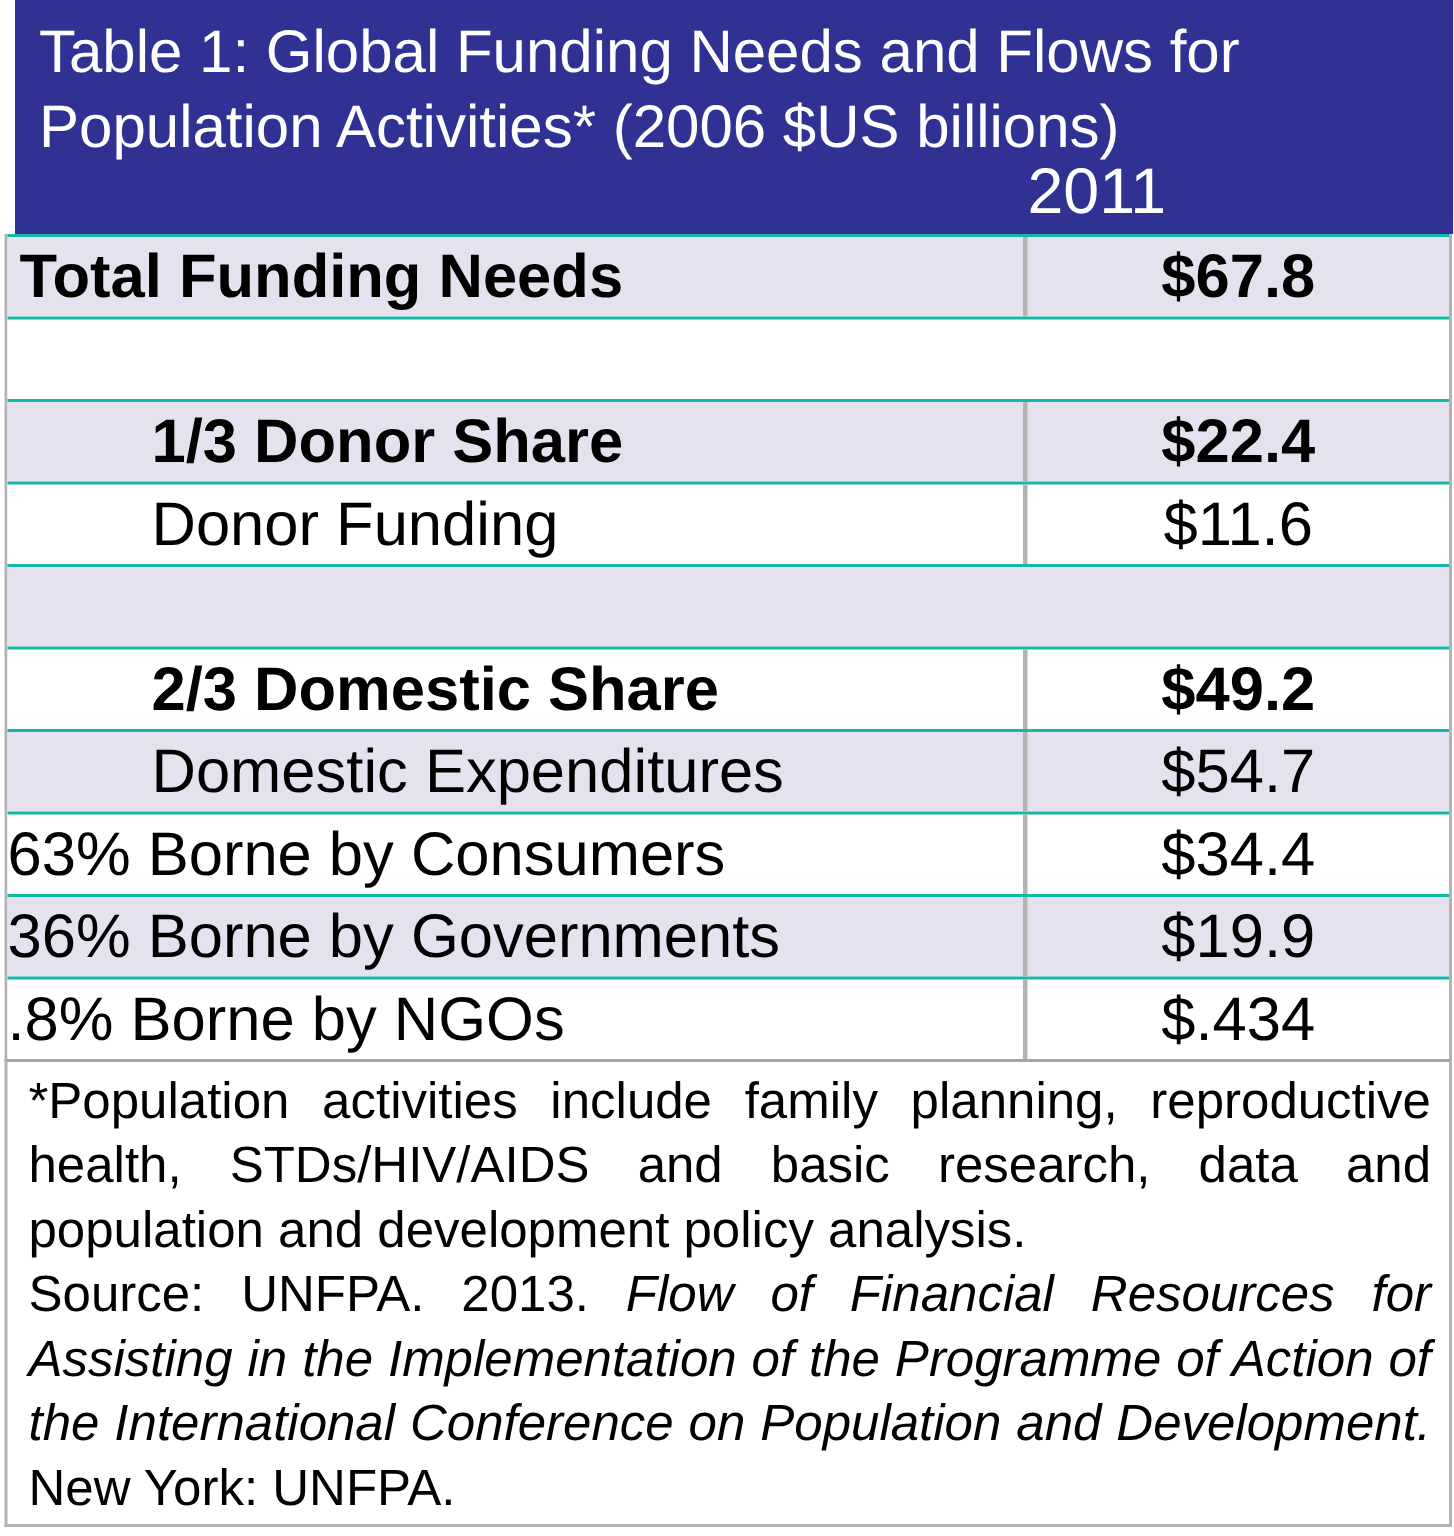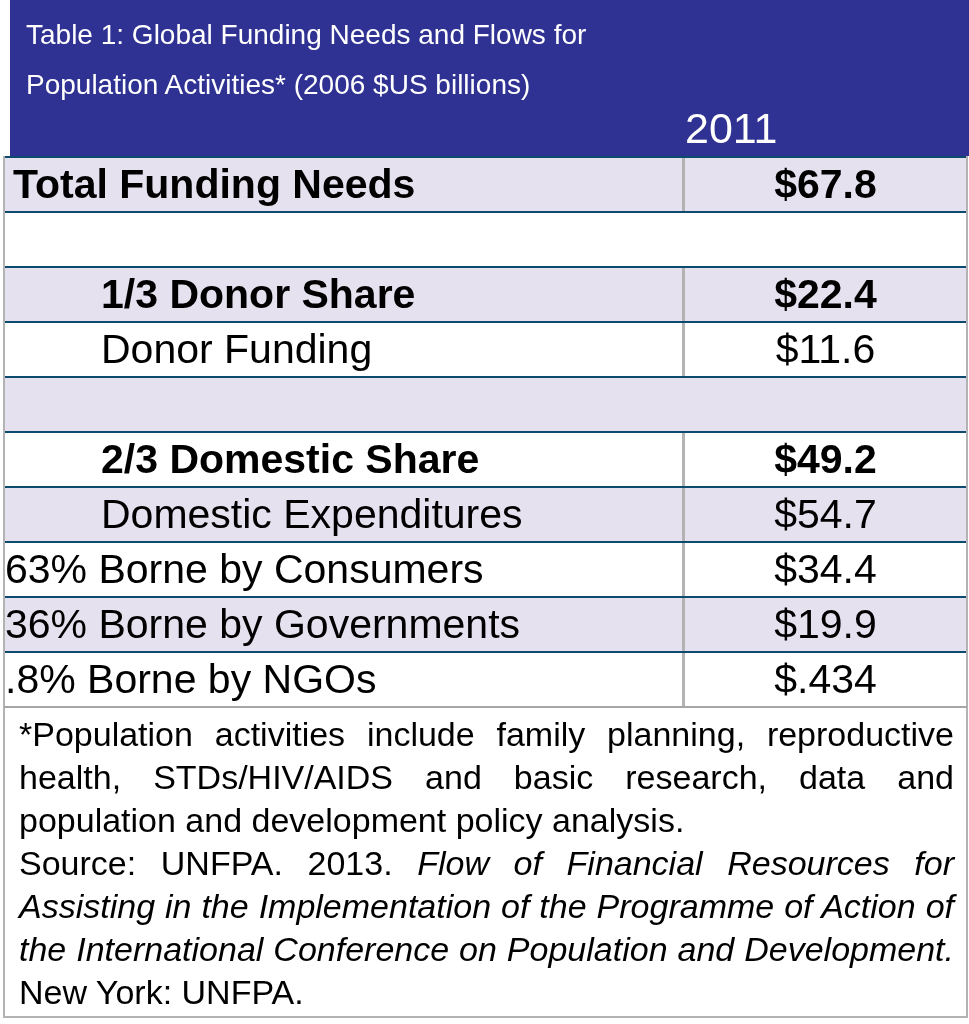--- a/index.html
+++ b/index.html
@@ -19,21 +19,21 @@
   
   .hdr {
     position: relative;
     margin-left: 10px;
     height: 156px;
     background: #2F3292;
     color: #ffffff;
   }
   .hdr .title {
     padding: 10px 0 0 16px;
-    font-size: 28px;
+    font-size: 40px;
     line-height: 50px;
     letter-spacing: 0px;
   }
   .hdr .year {
     position: absolute;
     left: 675px;
     width: 284px;
     bottom: 6px;
     font-size: 43px;
     line-height: 44px;
@@ -41,21 +41,21 @@
   
   .tbody {
     margin: 0 1px 0 3px;
     border-left: 2px solid #b3b3b3;
     border-right: 2px solid #b3b3b3;
   }
   .row {
     display: flex;
     align-items: stretch;
     height: 53px;
-    border-top: 2px solid #0c4a6e;
+    border-top: 2px solid #14b8a6;
     font-size: 41px;
     background: #ffffff;
   }
   .row.shaded { background: #E6E1EF; }
   .row.bold { font-weight: bold; }
   .cell {
     display: flex;
     align-items: center;
     box-sizing: border-box;
   }

